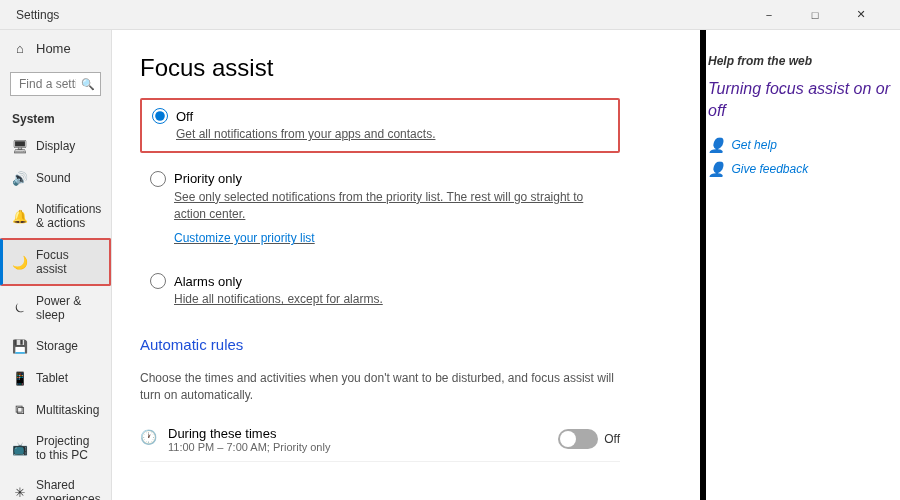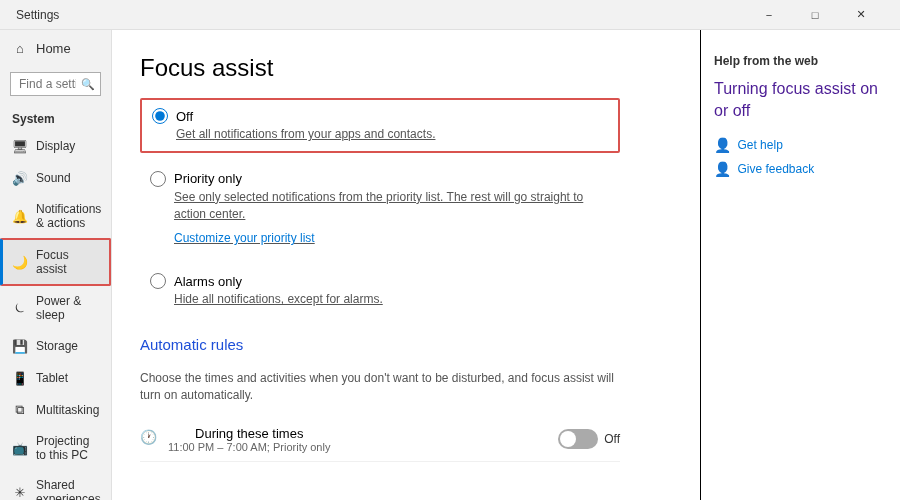--- a/index.html
+++ b/index.html
@@ -41,33 +41,33 @@
     .radio-link { color: #0078d7; text-decoration: none; font-size: 12px; }
 
     
     .section-title { font-size: 15px; font-weight: 400; color: #1d4ed8; margin-top: 20px; margin-bottom: 17px; }
     .section-desc { font-size: 12px; color: #555; margin-bottom: 14px; max-width: 480px; line-height: 1.4; }
 
     
     .rule-row { display: flex; align-items: center; justify-content: space-between; padding: 8px 0; border-bottom: 1px solid #f0f0f0; max-width: 480px; }
     .rule-left { display: flex; align-items: flex-start; gap: 10px; }
     .rule-icon { width: 18px; height: 18px; display: flex; align-items: center; justify-content: center; margin-top: 2px; flex-shrink: 0; font-size: 14px; color: #444; }
-    .rule-text-title { font-size: 13px; color: #000; text-align: center; }
+    .rule-text-title { font-size: 13px; color: #000; }
     .rule-text-sub { font-size: 11px; color: #666; }
 
     
     .toggle { display: flex; align-items: center; gap: 6px; flex-shrink: 0; }
     .toggle-track { width: 40px; height: 20px; border-radius: 10px; position: relative; cursor: pointer; }
     .toggle-track.off { background: #aaa; }
     .toggle-thumb { width: 16px; height: 16px; background: #fff; border-radius: 50%; position: absolute; top: 2px; transition: left 0.2s; }
     .toggle-track.off .toggle-thumb { left: 2px; }
     .toggle-label { font-size: 12px; color: #333; }
 
     
-    .right-panel { width: 200px; padding: 24px 13px; background: #fff; border-left: 1px solid #000000; }
+    .right-panel { width: 200px; padding: 24px 2px; background: #fff; border-left: 6px solid #000000; font-style: italic; }
     .help-title { font-size: 12px; font-weight: 600; color: #333; margin-bottom: 10px; }
     .help-link { color: #4c1d95; font-size: 16px; text-decoration: none; display: block; margin-bottom: 14px; line-height: 1.4; }
     .help-action { display: flex; align-items: center; gap: 6px; margin-bottom: 8px; cursor: pointer; }
     .help-action-icon { font-size: 14px; color: #444; }
     .help-action-text { color: #0078d7; font-size: 12px; text-decoration: none; }
   </style>
 </head>
 <body>
 
 <div class="titlebar">

